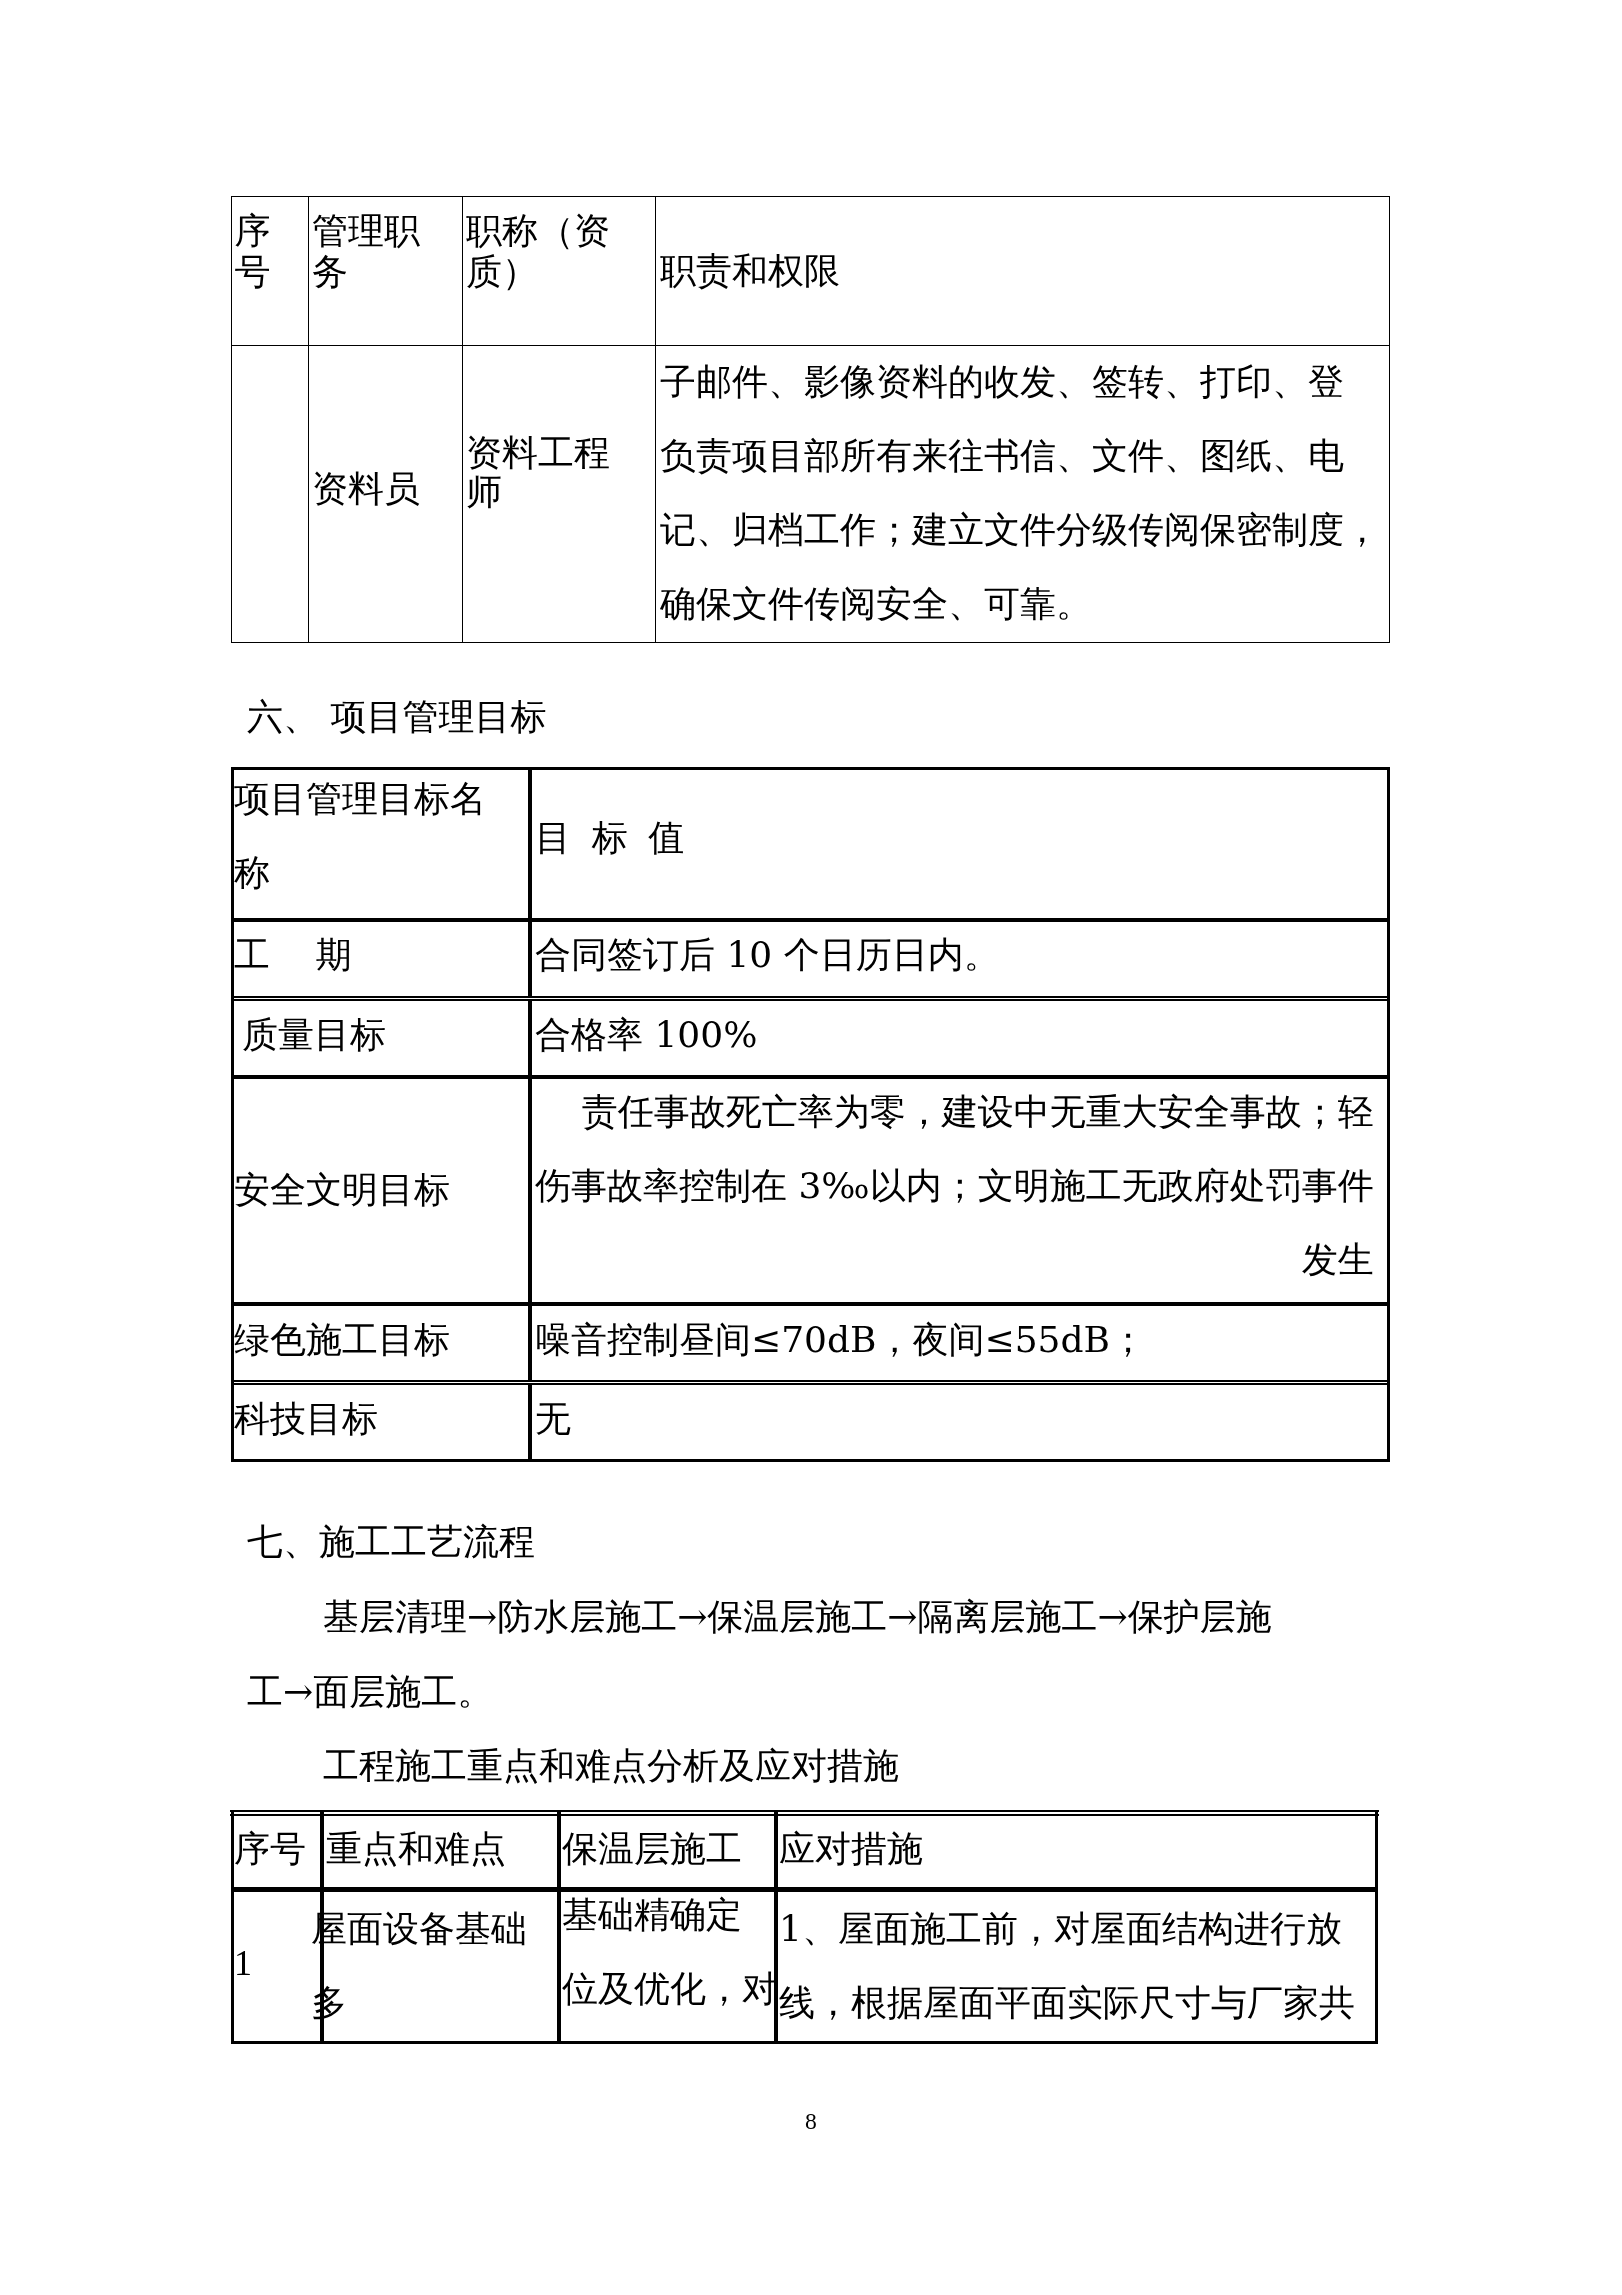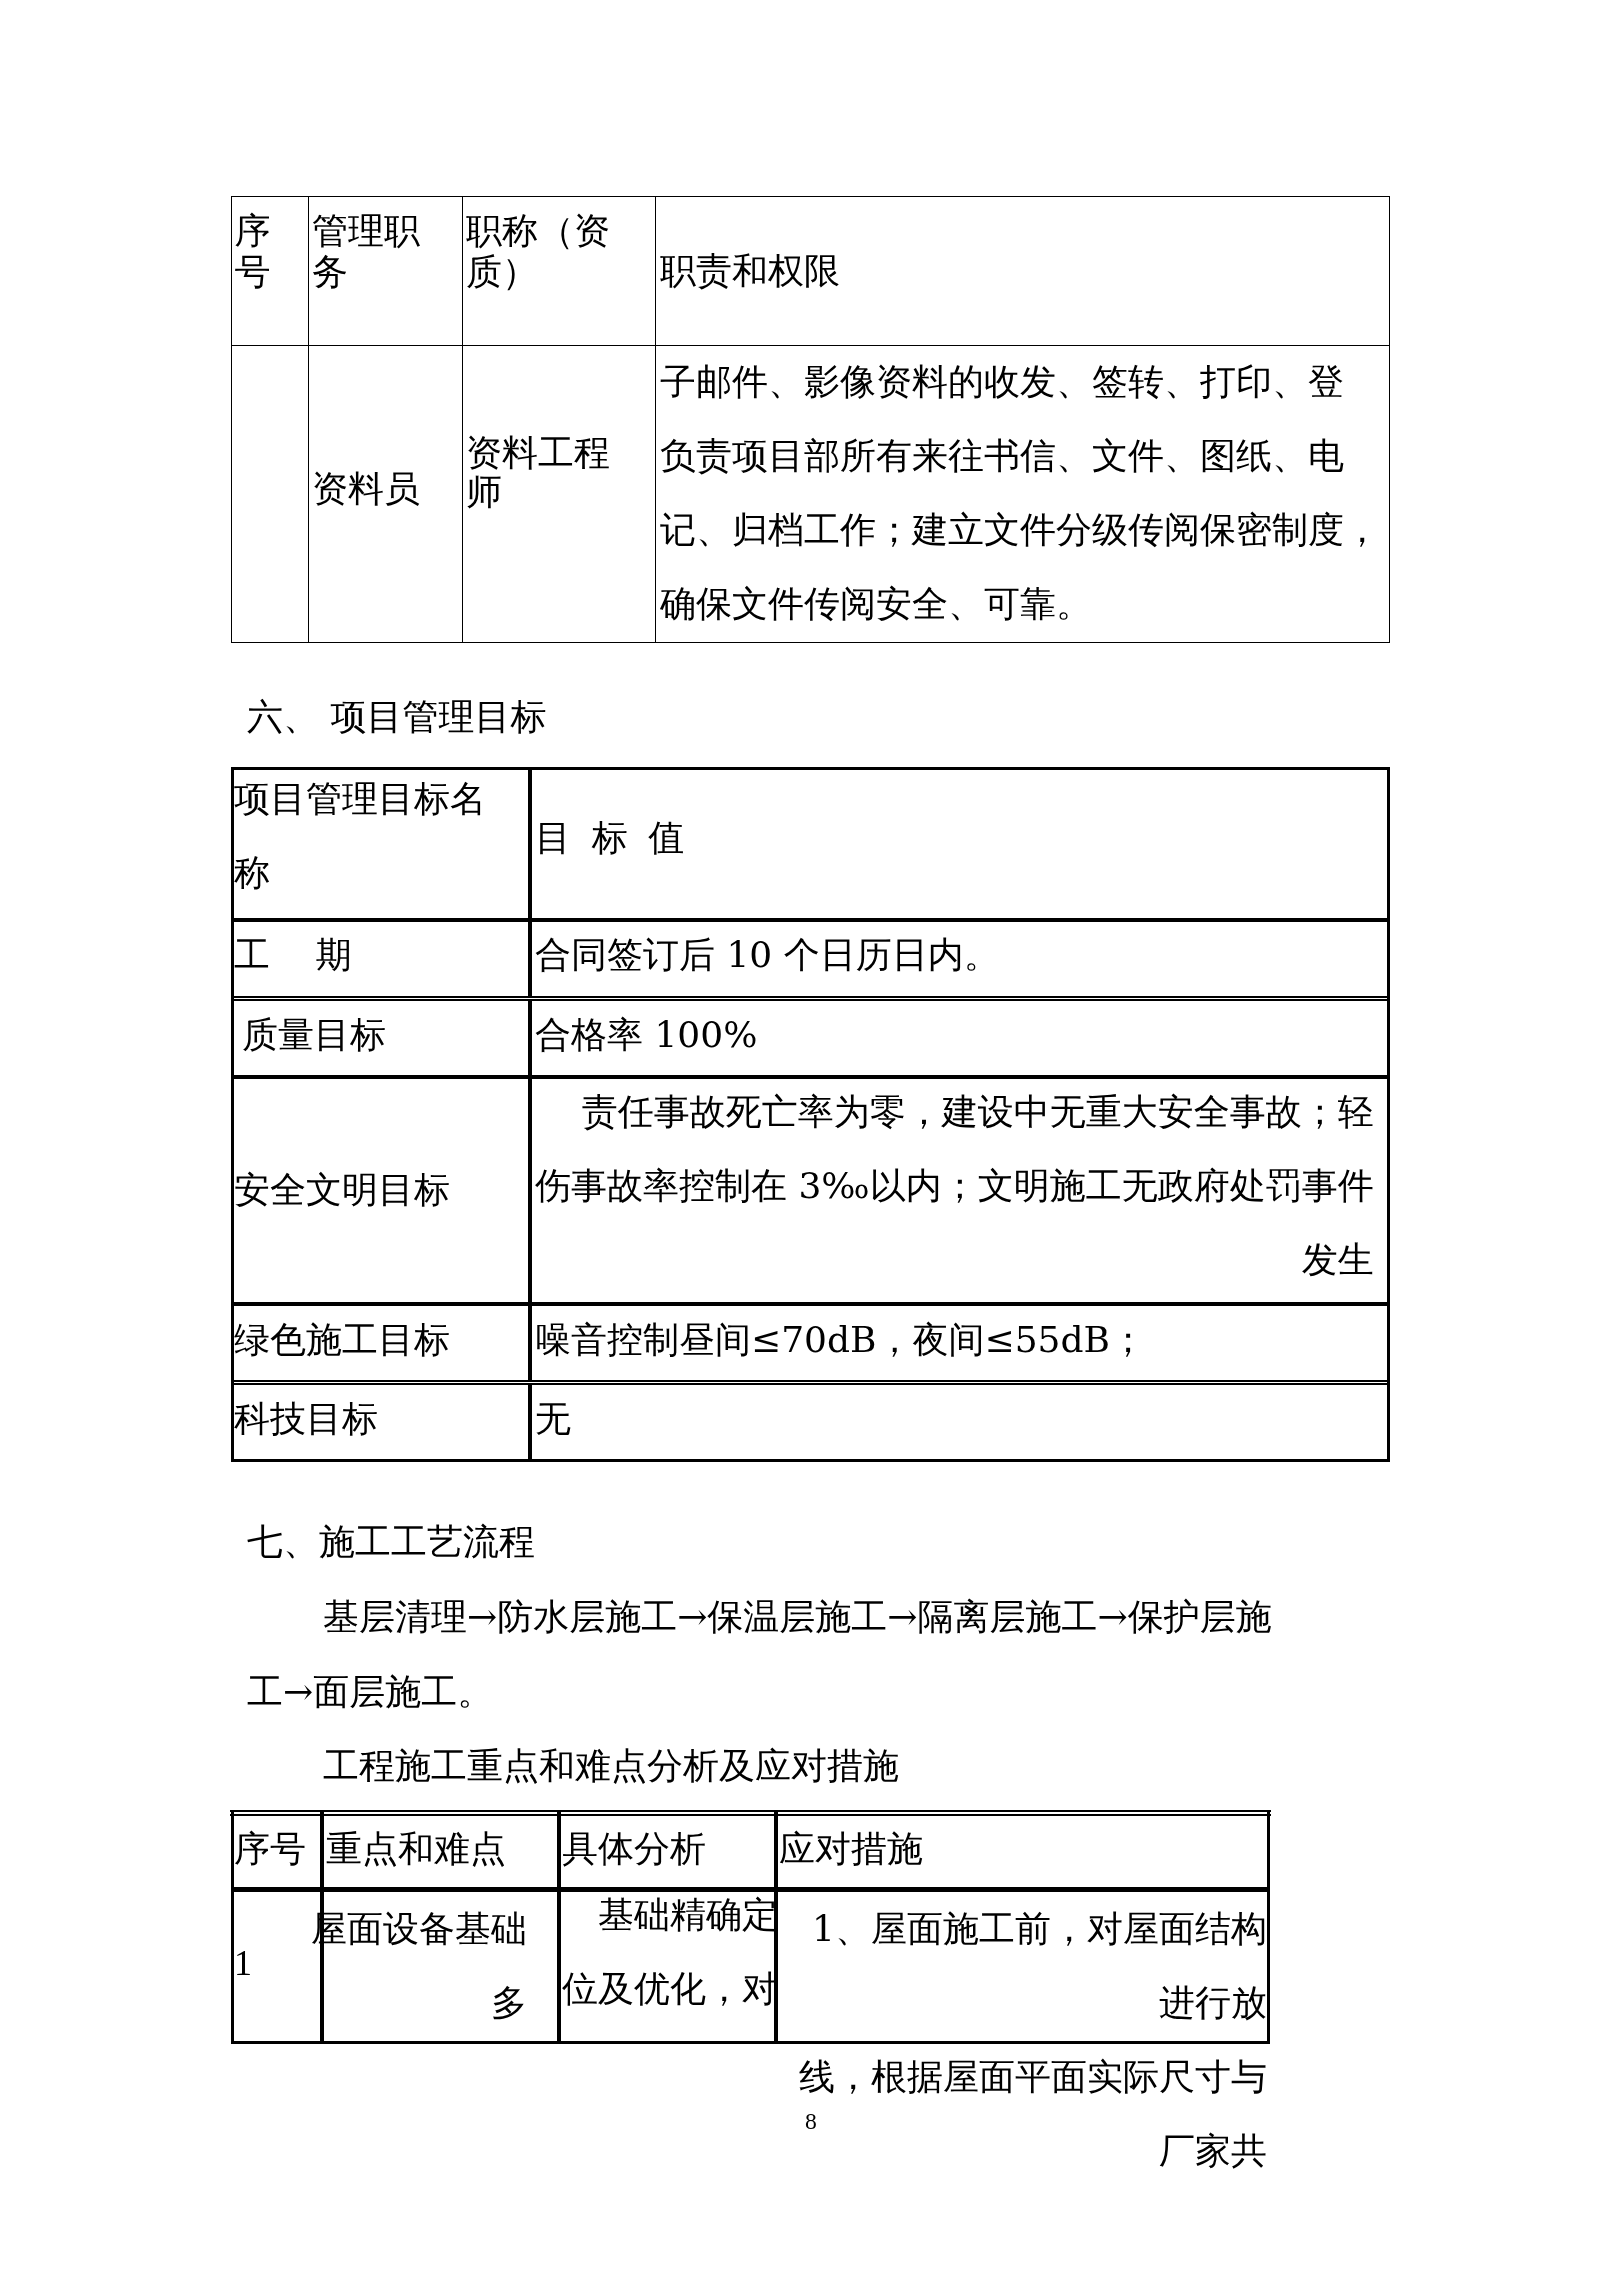--- a/index.html
+++ b/index.html
@@ -19,22 +19,22 @@
   #t2 { position: absolute; left: 231px; top: 767px; width: 1159px; height: 695px;
         border: 3.9px solid #000; box-sizing: border-box; }
   #t2 .vl { position: absolute; top: 0; bottom: 0; width: 3.9px; background: #000; }
   #t2 .hl-thick { position: absolute; left: 0; right: 0; height: 3.9px; background: #000; }
   #t2 .hl-double { position: absolute; left: 0; right: 0; height: 4.6px;
         border-top: 2px solid #000; border-bottom: 2px solid #000; box-sizing: border-box;
         background: #fff; }
   #t2 .cell { position: absolute; font-size: 36px; line-height: 74px; }
 
   
-  #t3 { position: absolute; left: 231px; top: 1810px; width: 1039px; height: 234px;
-        border: 3.9px solid #000; border-top: none; box-sizing: border-box; text-align: right; }
+  #t3 { position: absolute; left: 231px; top: 1810px; width: 1147px; height: 234px;
+        border: 3.9px solid #000; border-top: none; box-sizing: border-box; }
   #t3 .topdbl { position: absolute; left: -3.9px; right: -3.9px; top: 0; height: 5.9px;
         border-top: 2px solid #000; border-bottom: 2.6px solid #000; box-sizing: border-box; }
   #t3 .vl { position: absolute; top: 0; bottom: 0; width: 3.9px; background: #000; }
   #t3 .hl-thick { position: absolute; left: 0; right: 0; height: 4.6px; background: #000; }
   #t3 .cell { position: absolute; font-size: 36px; line-height: 74px; }
 
   .pageno { position: absolute; left: 0; width: 1622px; top: 2108px; text-align: center;
             font-size: 23.6px; font-family: "Liberation Serif", serif; }
 </style>
 </head>
@@ -118,21 +118,21 @@
 
 <div id="t3">
   <div class="topdbl"></div>
   <div class="vl" style="left:86px"></div>
   <div class="vl" style="left:323px"></div>
   <div class="vl" style="left:540px"></div>
   <div class="hl-thick" style="top:77px"></div>
 
   <div class="cell" style="left:0; top:2px;">序号</div>
   <div class="cell" style="left:92px; top:2px;">重点和难点</div>
-  <div class="cell" style="left:328px; top:2px;">具体分析</div>
+  <div class="cell" style="left:328px; top:2px;">保温层施工</div>
   <div class="cell" style="left:545px; top:2px;">应对措施</div>
 
   <div class="cell" style="left:0; top:116px; font-family:'Liberation Serif', serif;">1</div>
   <div class="cell" style="left:77px; top:82px;">
     <div>屋面设备基础</div>
     <div>多</div>
   </div>
   <div class="cell" style="left:328px; top:68px;">
     <div>基础精确定</div>
     <div>位及优化，对</div>

